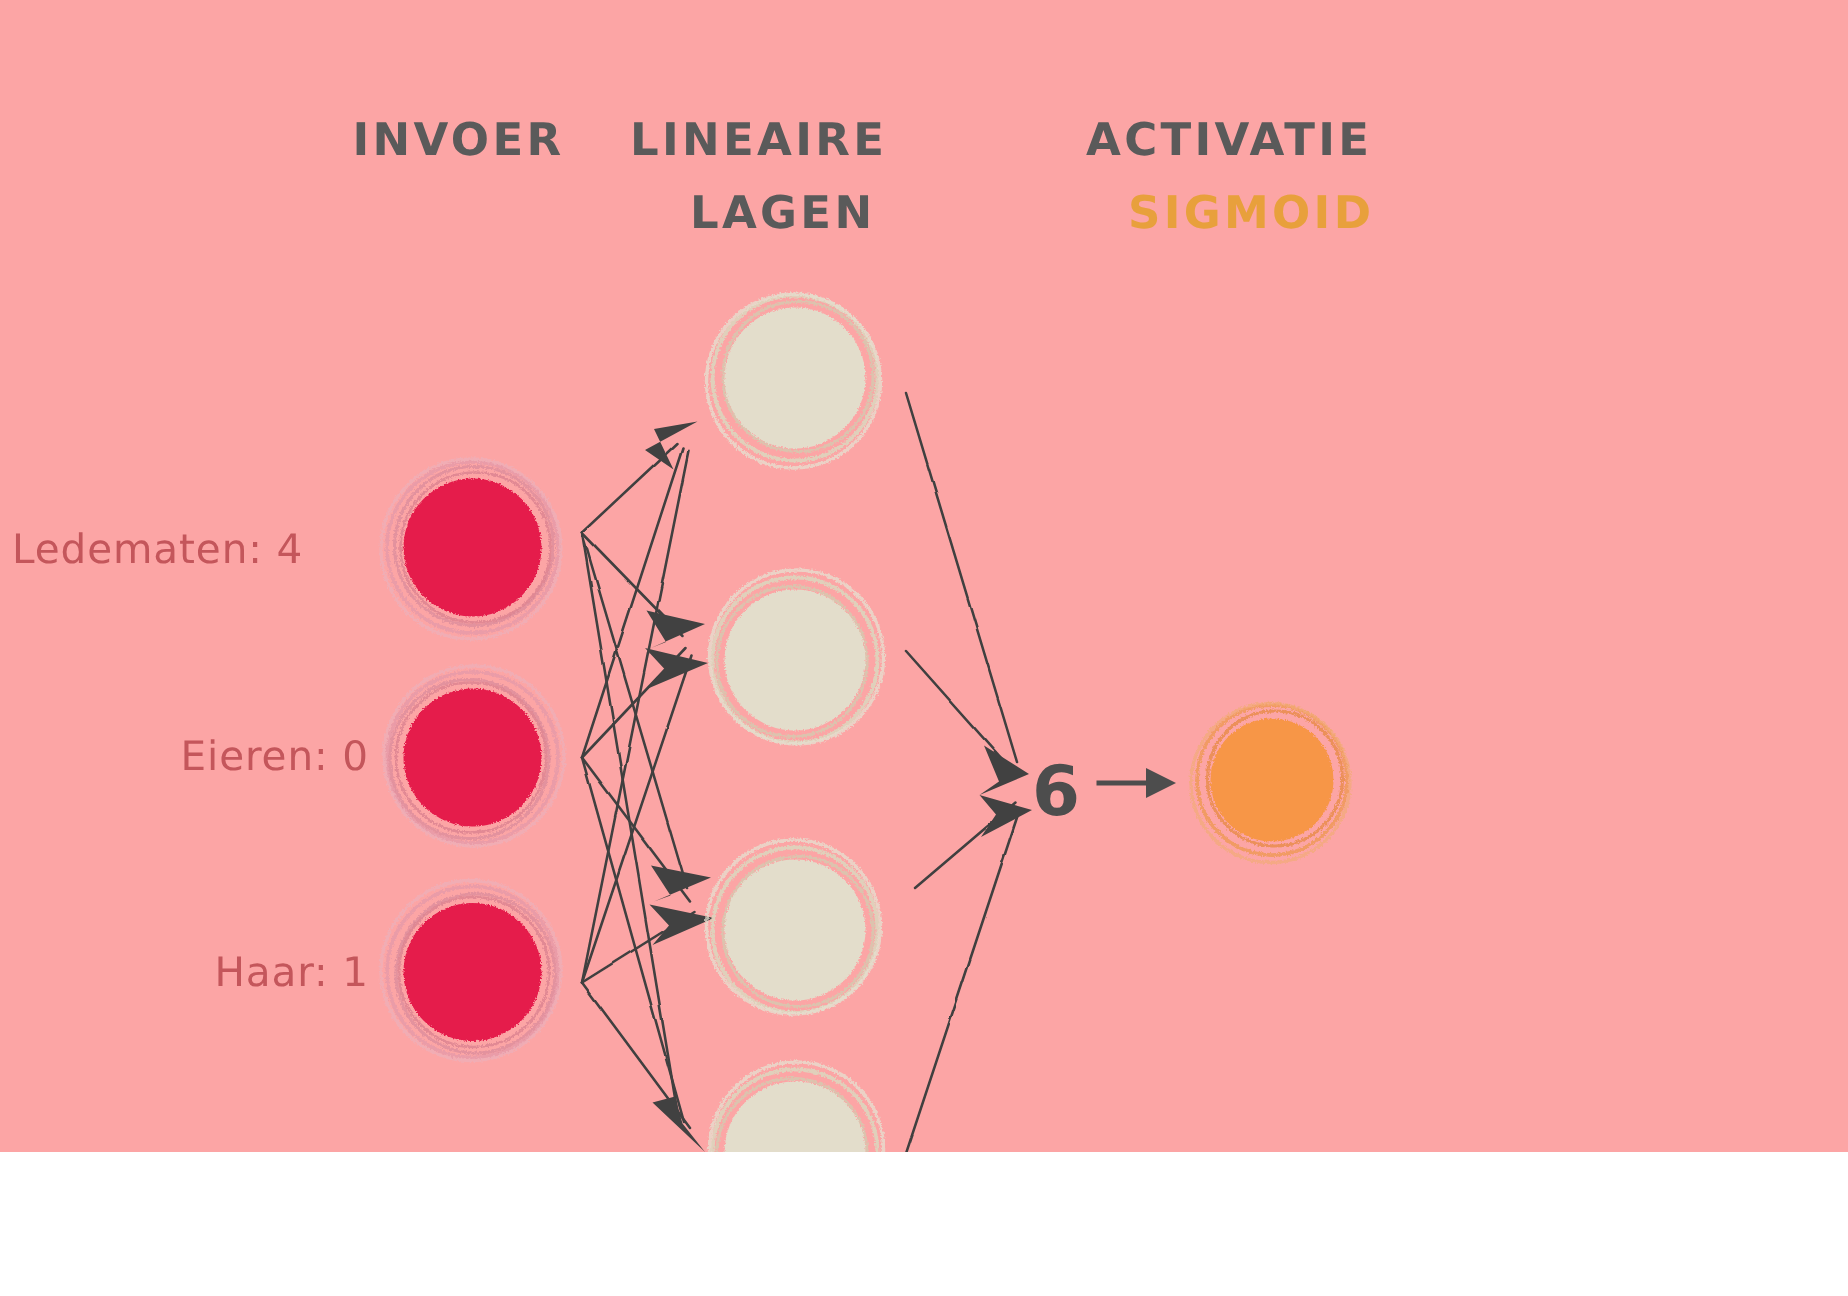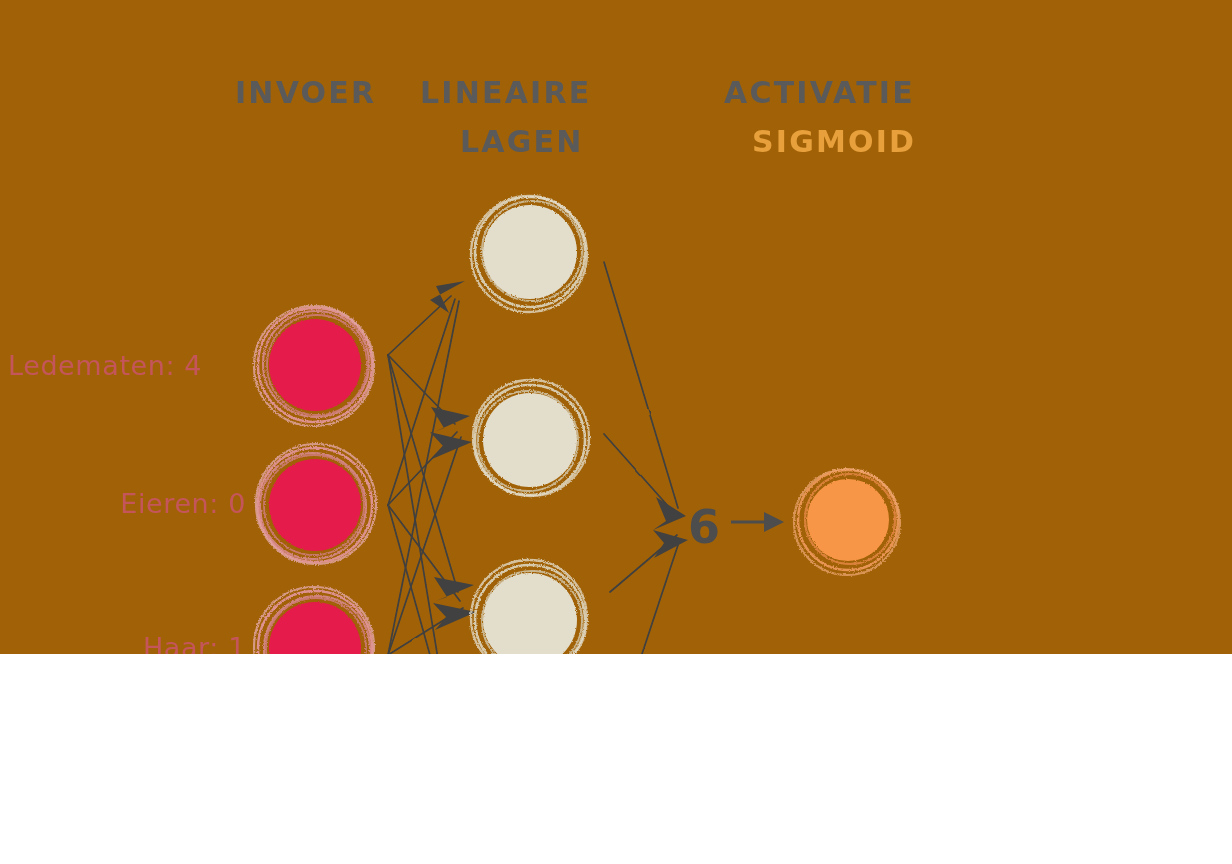--- a/index.html
+++ b/index.html
@@ -7,22 +7,22 @@
     margin: 0;
     padding: 0;
     background: #ffffff;
   }
   body {
     font-family: "DejaVu Sans", sans-serif;
   }
   #canvas {
     position: relative;
     width: 1232px;
-    height: 654px;
-    background: #a16207;
+    height: 768px;
+    background: #fca5a5;
     overflow: hidden;
   }
   #diagram-svg {
     position: absolute;
     left: 0;
     top: 0;
     width: 1232px;
     height: 864px;
   }
   .heading {

